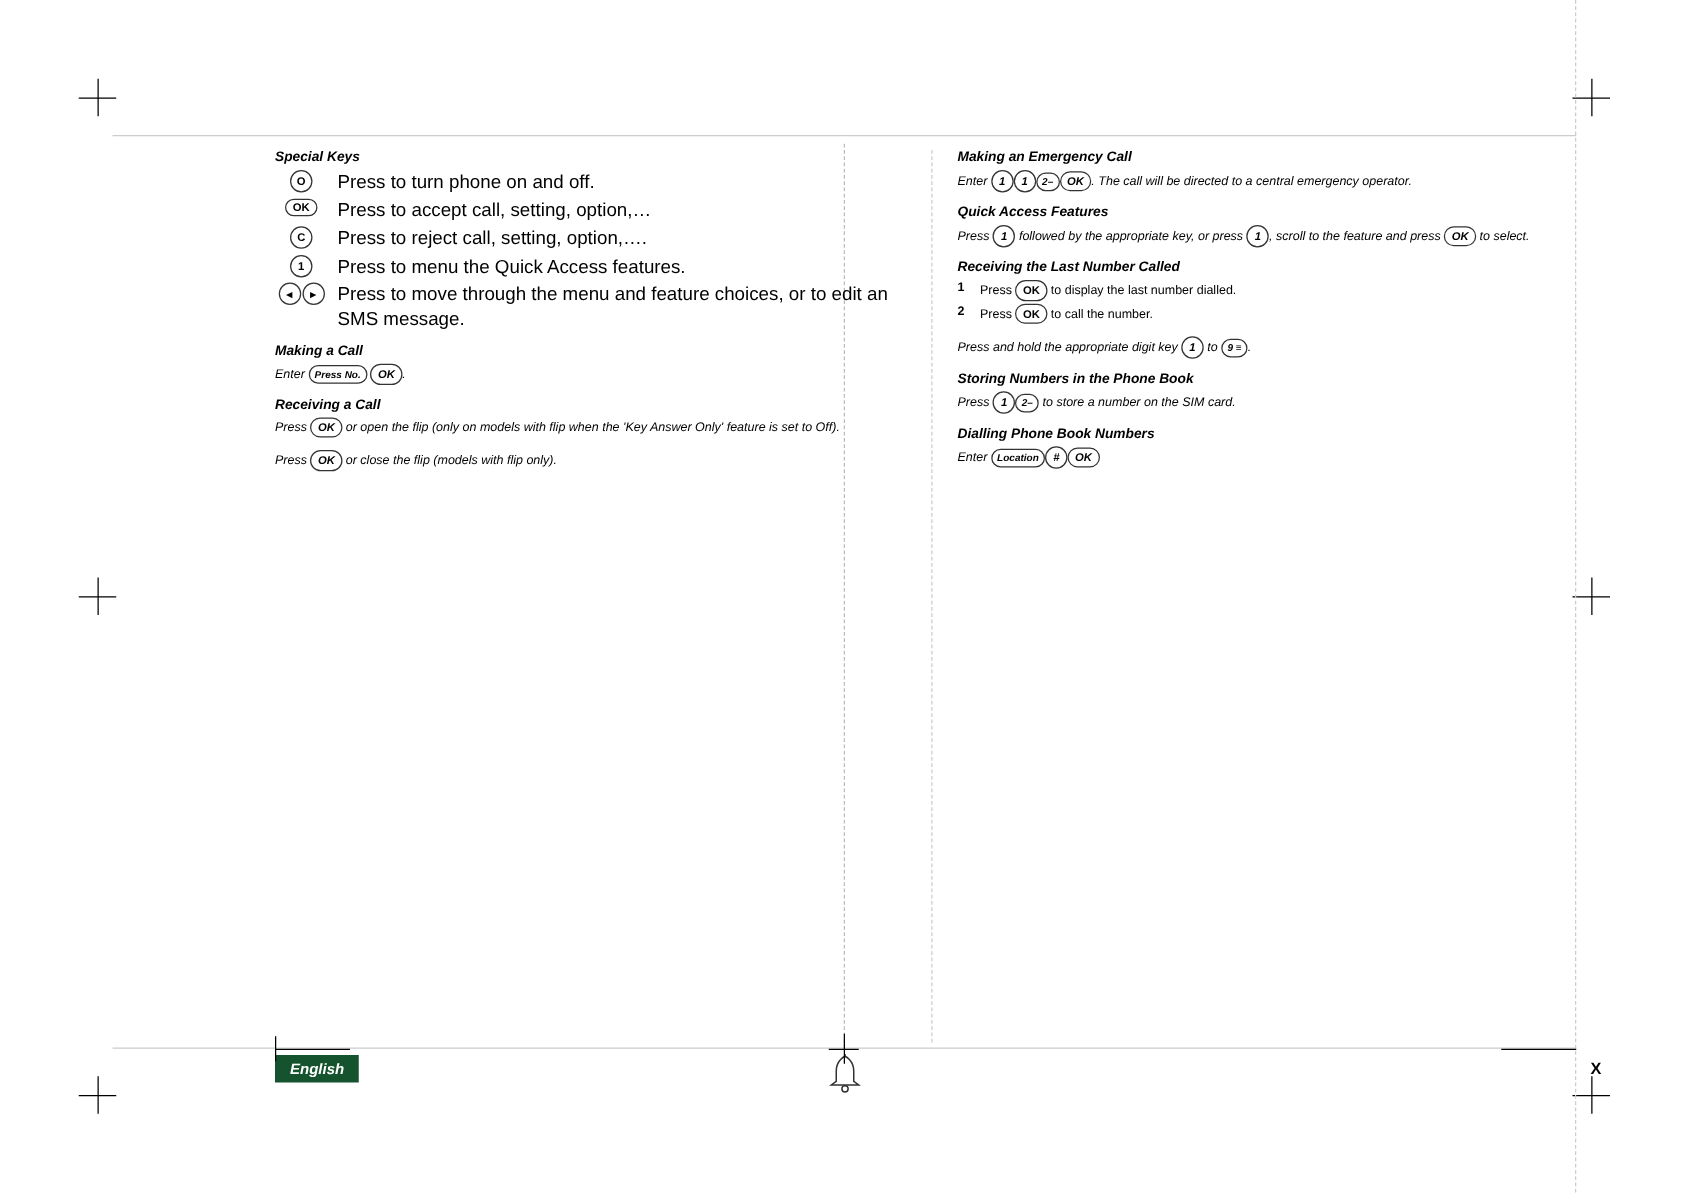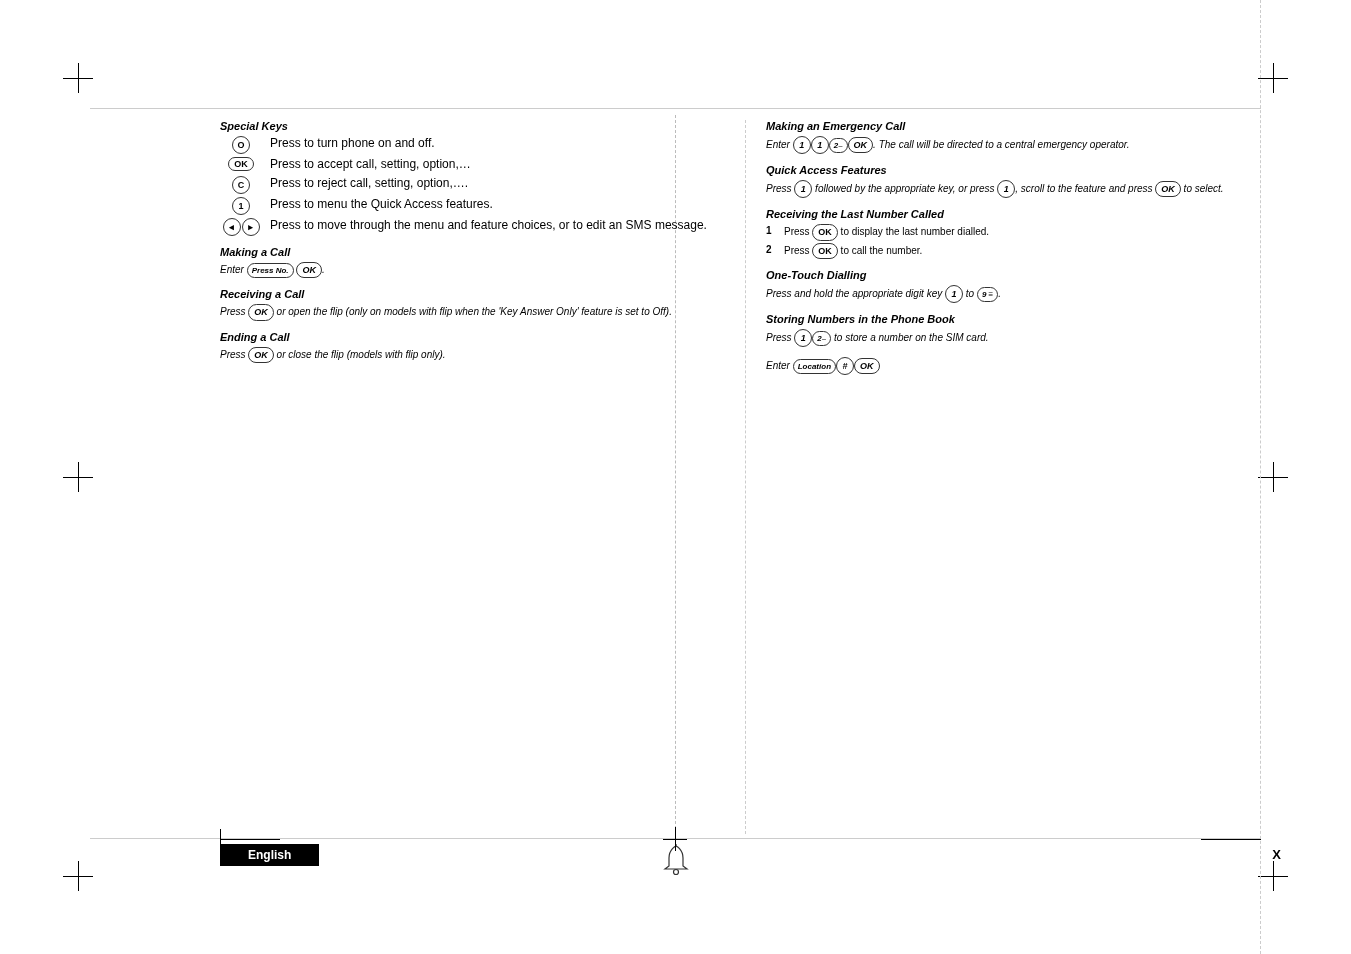--- a/index.html
+++ b/index.html
@@ -62,21 +62,21 @@
     }
     .key-cell {
       min-width: 50px;
       display: flex;
       align-items: center;
       justify-content: center;
       padding-right: 8px;
     }
     .key-desc {
       flex: 1;
-      font-size: 12px;
+      font-size: 15px;
       line-height: 1.3;
     }
 
     
     .key-btn {
       display: inline-flex;
       align-items: center;
       justify-content: center;
       border: 1px solid #333;
       border-radius: 10px;
@@ -237,21 +237,20 @@
       </div>
 
       <div class="section-body">
         <div class="section-title">Receiving a Call</div>
         <div class="body-text">
           Press <span class="key-btn">OK</span> or open the flip (only on models with flip when the 'Key Answer Only'  feature is set to Off).
         </div>
       </div>
 
       <div class="section-body">
-        <div class="section-title">Ending a Call</div>
         <div class="body-text">
           Press <span class="key-btn">OK</span> or close the flip (models with flip only).
         </div>
       </div>
 
     </div>
 
     <div class="right-column">
 
       <div class="section-body">
@@ -274,44 +273,44 @@
           <span class="num">1</span>
           <span>Press <span class="key-btn">OK</span> to display the last number dialled.</span>
         </div>
         <div class="numbered-item">
           <span class="num">2</span>
           <span>Press <span class="key-btn">OK</span> to call the number.</span>
         </div>
       </div>
 
       <div class="section-body">
-        <div class="section-title">One-Touch Dialling</div>
         <div class="body-text">
           Press and hold the appropriate digit key <span class="key-btn-circle">1</span> to <span class="key-btn-small">9 ≡</span>.
         </div>
       </div>
 
       <div class="section-body">
         <div class="section-title">Storing Numbers in the Phone Book</div>
         <div class="body-text">
           Press <span class="key-btn-circle">1</span><span class="key-btn-small">2–</span> to store a number on the SIM card.
         </div>
       </div>
 
       <div class="section-body">
+        <div class="section-title">Dialling Phone Book Numbers</div>
         <div class="body-text">
           Enter <span class="key-btn-small">Location</span><span class="key-btn-circle">#</span><span class="key-btn">OK</span>
         </div>
       </div>
 
     </div>
   </div>
 
   <div style="position:absolute;bottom:88px;left:220px;">
-    <div style="background:#000000;color:#fff;padding:4px 28px;font-size:12px;font-weight:bold;display:inline-block;">English</div>
+    <div style="background:#14532d;color:#fff;padding:4px 12px;font-size:12px;font-weight:bold;display:inline-block;font-style:italic;">English</div>
   </div>
 
   <div style="position:absolute;bottom:72px;left:50%;transform:translateX(-50%);">
     <svg width="30" height="36" viewBox="0 0 30 36" fill="none" xmlns="http://www.w3.org/2000/svg">
 
       <path d="M15 2 C15 2 8 5 8 14 L8 22 L4 25 L26 25 L22 22 L22 14 C22 5 15 2 15 2 Z" stroke="#333" stroke-width="1.2" fill="none"></path>
       <circle cx="15" cy="28" r="2.5" stroke="#333" stroke-width="1.2" fill="none"></circle>
 
       <line x1="15" y1="0" x2="15" y2="3" stroke="#333" stroke-width="1.2"></line>
     </svg>

